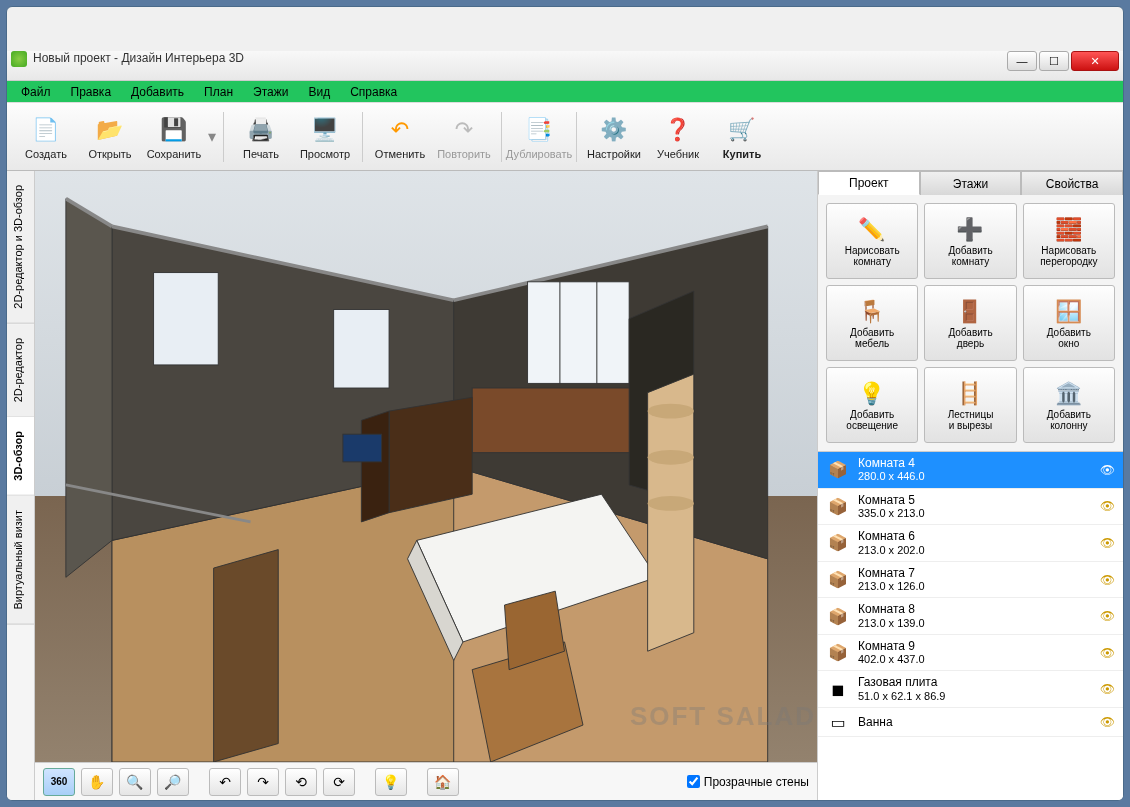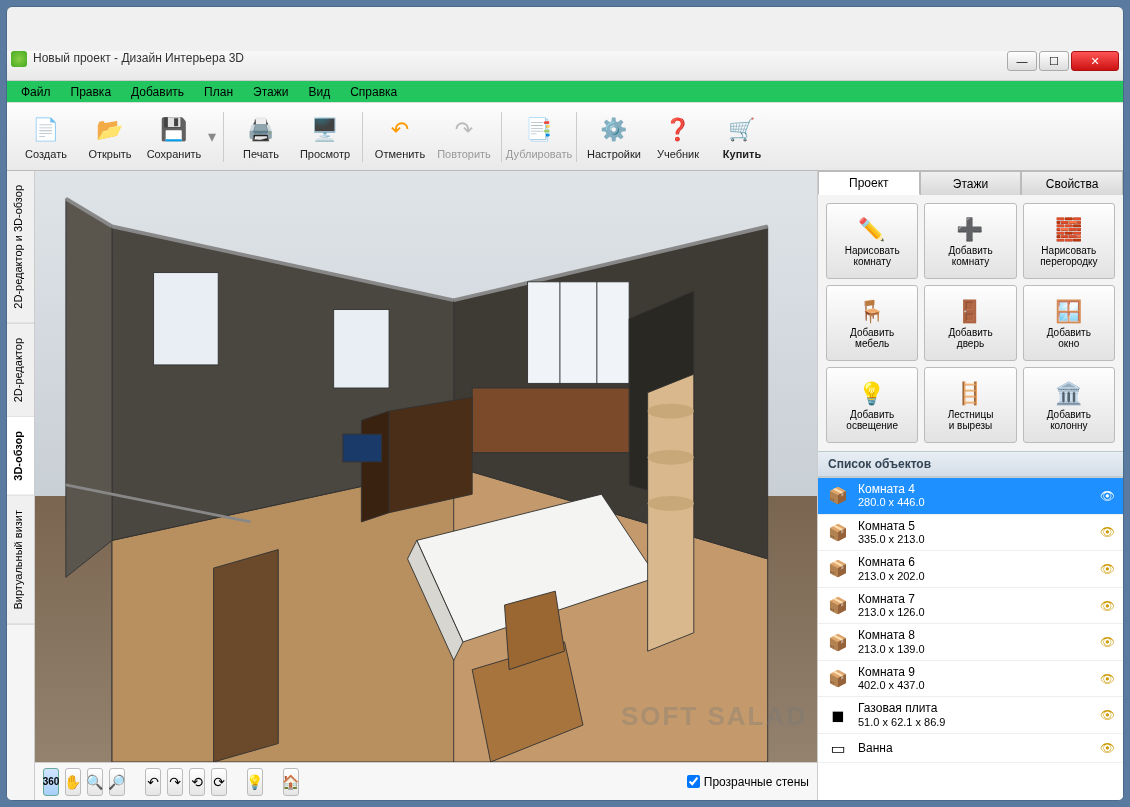--- a/index.html
+++ b/index.html
@@ -21,41 +21,41 @@
 .ticon { width: 32px; height: 32px; margin-bottom: 2px; display: flex; align-items: center; justify-content: center; font-size: 22px; }
 .content { flex: 1; display: flex; overflow: hidden; }
 .lefttabs { width: 28px; background: #f5f5f5; border-right: 1px solid #ccc; display: flex; flex-direction: column; }
 .vtab { flex: 0 0 auto; writing-mode: vertical-rl; transform: rotate(180deg); padding: 14px 5px; font-size: 11px; text-align: center; border-top: 1px solid #ccc; cursor: pointer; background: #f0f0f0; }
 .vtab.active { background: #fff; font-weight: bold; }
 .viewport { flex: 1; display: flex; flex-direction: column; background: #fff; }
 .view3d { flex: 1; position: relative; overflow: hidden; background: linear-gradient(#dfe4e8 0%, #c8cfd5 55%, #7a6550 55%, #93826e 100%); }
 .room { position: absolute; left: 0; top: 0; width: 100%; height: 100%; }
 .room polygon, .room rect, .room path { stroke: #333; stroke-width: 1; }
 .viewbar { height: 38px; border-top: 1px solid #ccc; background: #f7f7f7; display: flex; align-items: center; padding: 0 8px; gap: 6px; }
-.vbtn { width: 16px; height: 28px; border: 1px solid #bbb; border-radius: 3px; background: linear-gradient(#fff,#e5e5e5); display: flex; align-items: center; justify-content: center; font-size: 14px; cursor: pointer; }
+.vbtn { width: 32px; height: 28px; border: 1px solid #bbb; border-radius: 3px; background: linear-gradient(#fff,#e5e5e5); display: flex; align-items: center; justify-content: center; font-size: 14px; cursor: pointer; }
 .vbtn.active { background: linear-gradient(#d0e4ff,#a8cff8); border-color: #6a9; }
 .viewbar .spacer { flex: 1; }
 .chk { display: flex; align-items: center; gap: 4px; font-size: 12px; }
 .rightpanel { width: 306px; background: #f4f4f4; border-left: 1px solid #ccc; display: flex; flex-direction: column; }
 .rtabs { height: 24px; display: flex; }
 .rtab { flex: 1; display: flex; align-items: center; justify-content: center; font-size: 12px; border: 1px solid #bbb; border-bottom: none; background: linear-gradient(#f0f0f0,#d8d8d8); cursor: pointer; }
 .rtab.active { background: #fff; font-weight: normal; border-bottom: 1px solid #fff; }
 .section-hdr { height: 26px; background: linear-gradient(#e8eef4,#d4dde8); border-top: 1px solid #bcc; border-bottom: 1px solid #bcc; display: flex; align-items: center; padding: 0 10px; font-size: 12px; font-weight: bold; color: #345; }
 .design-grid { display: grid; grid-template-columns: repeat(3, 1fr); gap: 6px; padding: 8px; }
 .dbtn { height: 76px; border: 1px solid #bbb; border-radius: 3px; background: linear-gradient(#fefefe,#e2e2e2); display: flex; flex-direction: column; align-items: center; justify-content: center; font-size: 10px; text-align: center; cursor: pointer; padding: 2px; }
 .dbtn .di { font-size: 22px; height: 30px; display: flex; align-items: center; }
 .objlist { flex: 1; overflow-y: auto; background: #fff; border-top: 1px solid #ccc; }
 .objrow { display: flex; align-items: center; padding: 4px 8px; border-bottom: 1px solid #eee; cursor: pointer; gap: 8px; }
 .objrow.sel { background: #1e90ff; color: #fff; }
 .objrow .oicon { width: 24px; height: 20px; display: flex; align-items: center; justify-content: center; font-size: 16px; }
 .objrow .otext { flex: 1; font-size: 11px; line-height: 1.2; }
 .objrow .otext b { font-size: 12px; font-weight: normal; }
 .objrow .eye { font-size: 12px; color: #c90; }
 .objrow.sel .eye { color: #fff; }
-.watermark { position: absolute; right: 10px; bottom: 30px; font-size: 26px; color: rgba(120,120,120,0.35); font-weight: bold; letter-spacing: 2px; pointer-events: none; }
+.watermark { position: absolute; right: 1px; bottom: 30px; font-size: 26px; color: rgba(120,120,120,0.35); font-weight: bold; letter-spacing: 2px; pointer-events: none; }
 </style>
 </head>
 <body>
 
 <div class="window">
   <div class="titlebar">
     <div class="titlebar-icon"></div>
     <div class="titlebar-text">Новый проект - Дизайн Интерьера 3D</div>
     <div class="winbtns">
       <div class="winbtn">—</div>
@@ -240,21 +240,20 @@
           </div>
           <div class="dbtn">
             <div class="di">🪜</div>
             <div>Лестницы<br>и вырезы</div>
           </div>
           <div class="dbtn">
             <div class="di">🏛️</div>
             <div>Добавить<br>колонну</div>
           </div>
         </div>
-      <div class="section-hdr">Список объектов</div>
       <div class="objlist" id="objlist">
           <div class="objrow sel">
             <div class="oicon">📦</div>
             <div class="otext"><b>Комната 4</b><br>280.0 x 446.0</div>
             <div class="eye">👁</div>
           </div>
           <div class="objrow">
             <div class="oicon">📦</div>
             <div class="otext"><b>Комната 5</b><br>335.0 x 213.0</div>
             <div class="eye">👁</div>

